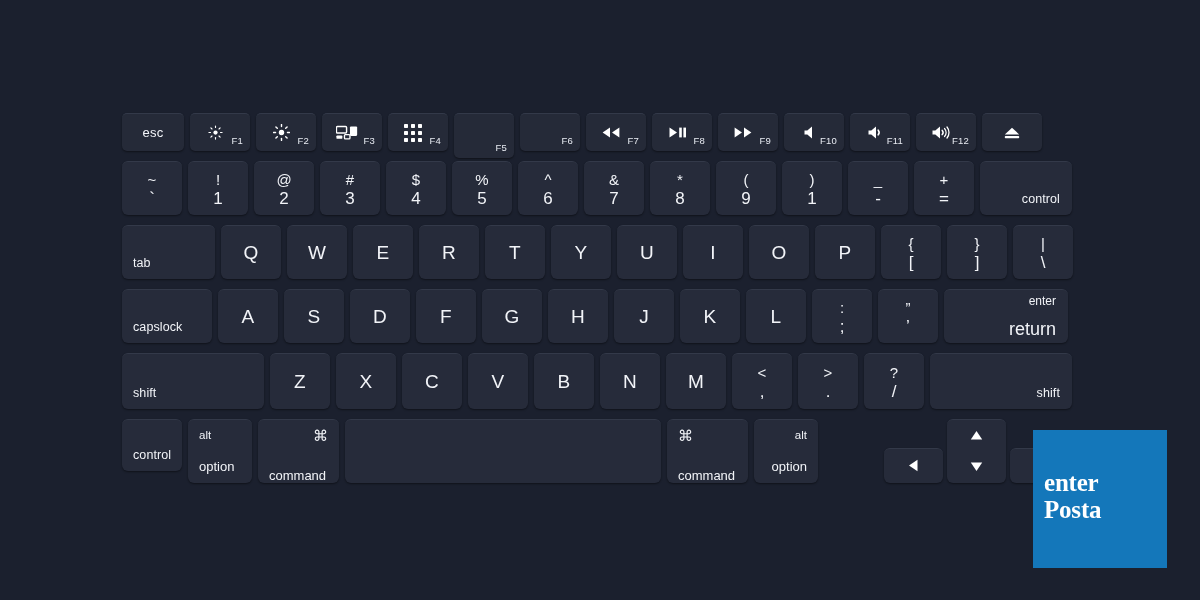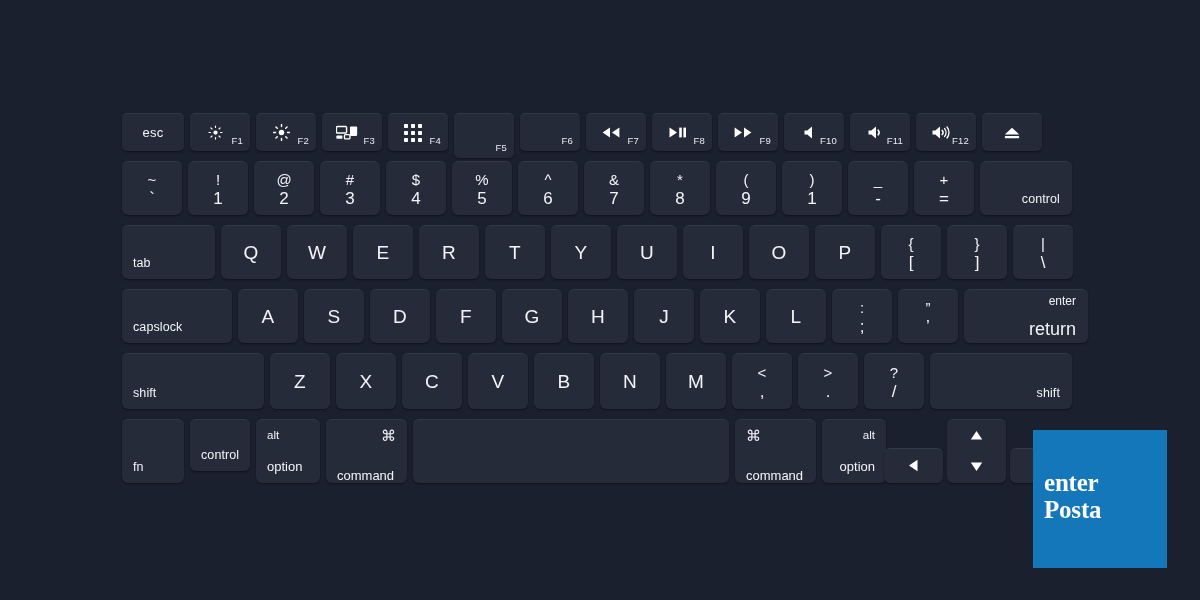--- a/index.html
+++ b/index.html
@@ -504,21 +504,21 @@
     </div>
     <div class="key" style="width:60px;height:54px">
       <span class="dual">
           <span class="up">|</span>
           <span class="lo">\</span>
         </span>
     </div>
   </div>
 
   <div class="krow row-asdf">
-    <div class="key" style="width:110px;height:54px">
+    <div class="key" style="width:90px;height:54px">
       <span class="label-bl">capslock</span>
     </div>
     <div class="key" style="width:60px;height:54px">
         <span class="glyph-center">A</span>
       </div>
     <div class="key" style="width:60px;height:54px">
         <span class="glyph-center">S</span>
       </div>
     <div class="key" style="width:60px;height:54px">
         <span class="glyph-center">D</span>
@@ -603,23 +603,20 @@
           <span class="up">?</span>
           <span class="lo">/</span>
         </span>
     </div>
     <div class="key" style="width:142px;height:56px">
       <span class="label-br">shift</span>
     </div>
   </div>
 
   <div class="krow row-cmd">
-    <div class="key" style="width:62px;height:64px">
-      <span class="label-bl">fn</span>
-    </div>
     <div class="key" style="width:60px;height:52px">
       <span class="label-bl">control</span>
     </div>
     <div class="key" style="width:64px;height:64px">
       <span class="optalt">alt</span>
       <span class="optword">option</span>
     </div>
     <div class="key" style="width:81px;height:64px">
       <span class="cmdglyph" style="left:auto;right:11px">⌘</span>
       <span class="cmdword">command</span>

